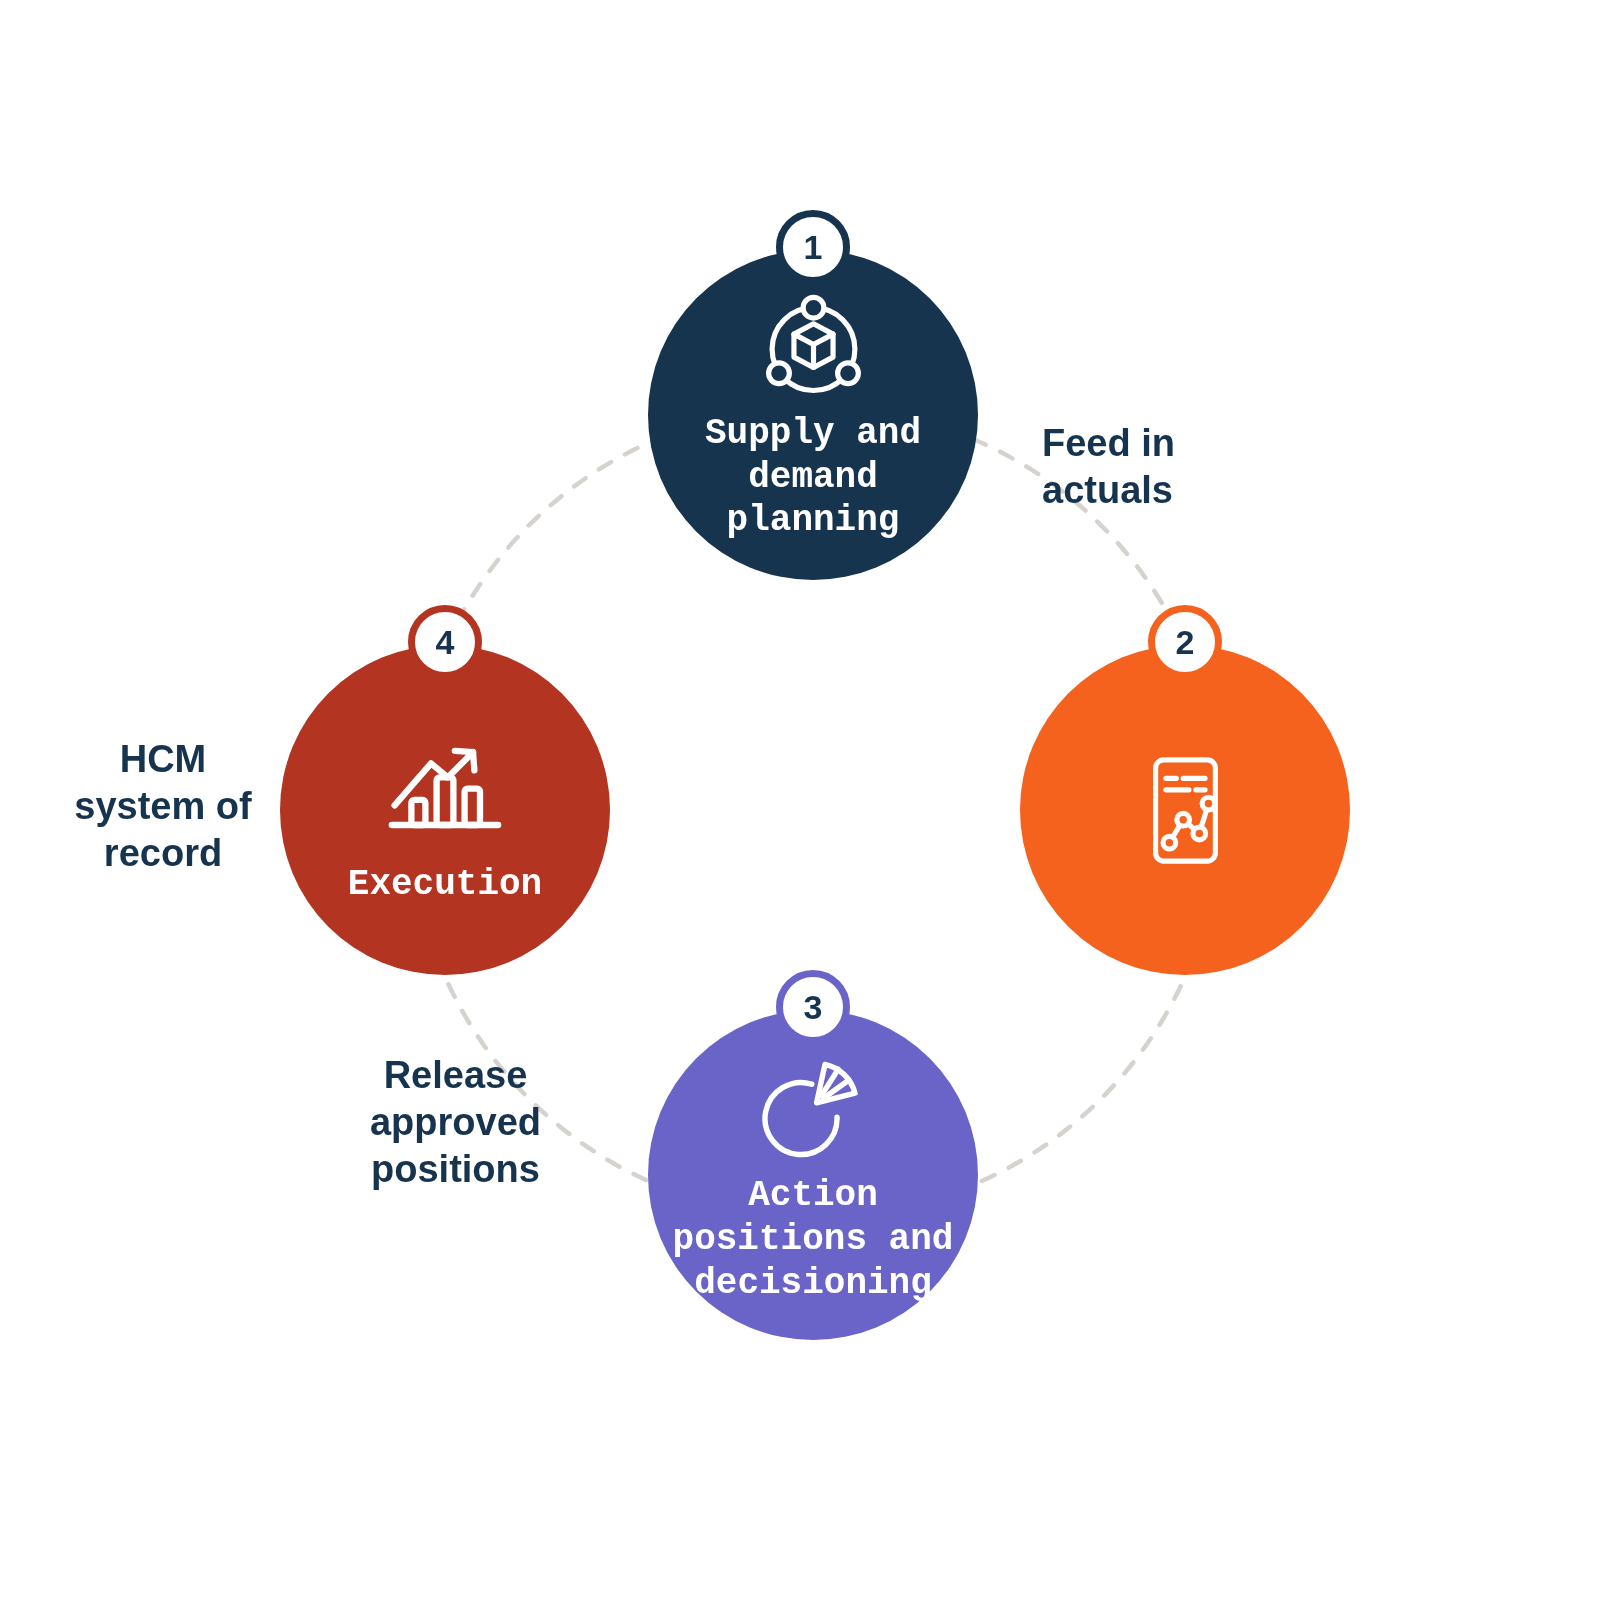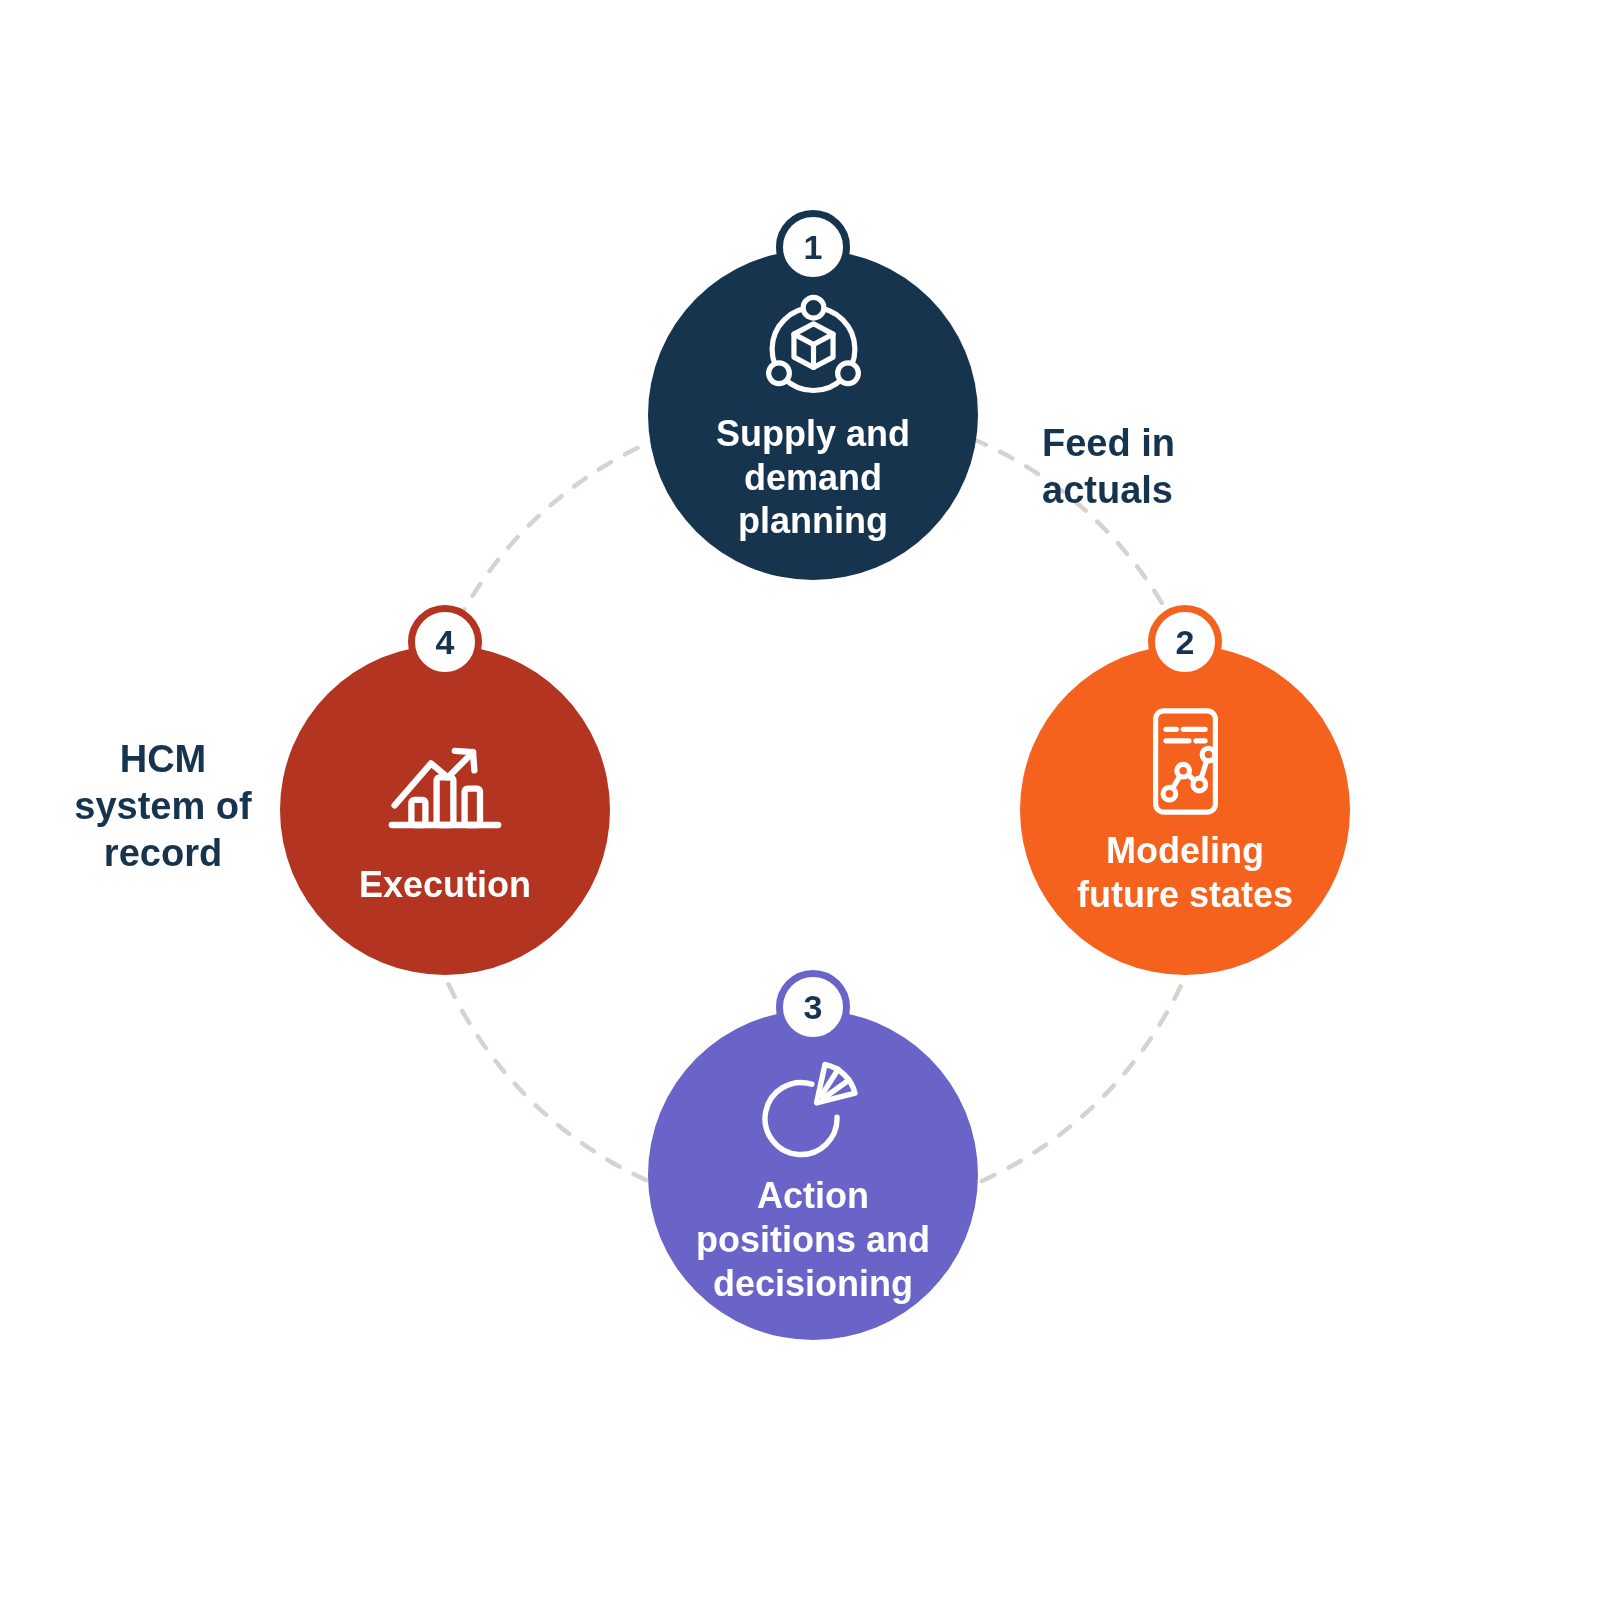--- a/index.html
+++ b/index.html
@@ -24,21 +24,21 @@
     font-size:34px;font-weight:bold;color:#17344F;z-index:3;
   }
   .node-1 .badge{border:7px solid #17344F;}
   .node-2 .badge{border:7px solid #F5621E;}
   .node-3 .badge{border:7px solid #6A64C8;}
   .node-4 .badge{border:7px solid #B23421;}
   .icon{display:block;line-height:0;}
   .icon svg{display:block;}
   .node-label{
     color:#ffffff;font-weight:bold;font-size:36px;line-height:1.22;
-    text-align:center;white-space:pre-line;
+    text-align:center;white-space:pre-line;font-family:Liberation Mono, monospace;
   }
   .center-title{
     position:absolute;left:595px;top:678px;width:440px;z-index:1;
     color:#17344F;font-weight:bold;font-size:38px;line-height:1.38;
     text-align:center;white-space:pre-line;
   }
   .annotation{
     position:absolute;z-index:1;color:#17344F;font-weight:bold;
     font-size:38px;line-height:1.24;white-space:pre-line;
   }
@@ -86,22 +86,20 @@
         <line x1="48" y1="22" x2="67" y2="22"></line>
         <line x1="33" y1="32" x2="53" y2="32"></line>
         <line x1="59" y1="32" x2="67" y2="32"></line>
         <polyline points="36,78 48,58 62,70 70,44"></polyline>
         <circle cx="36" cy="78" r="5.5" fill="#F5621E"></circle>
         <circle cx="48" cy="58" r="5.5" fill="#F5621E"></circle>
         <circle cx="62" cy="70" r="5.5" fill="#F5621E"></circle>
         <circle cx="70" cy="44" r="5.5" fill="#F5621E"></circle>
       </svg>
     </span>
-    <div class="node-label">Modeling
-future states</div>
   </div>
 
   <div class="node node-3">
     <div class="badge">
       <span>3</span>
     </div>
     <span class="icon">
       <svg width="120" height="120" viewBox="0 0 100 100" fill="none" stroke="#FFFFFF" stroke-width="4.5" stroke-linecap="round" stroke-linejoin="round">
         <path d="M70,61 A30 30 0 1 1 49,33.5"></path>
         <path d="M53,49 L60,17 A33 33 0 0 1 85,41 Z"></path>
@@ -131,14 +129,17 @@
     </span>
     <div class="node-label">Execution</div>
   </div>
 
 
   <div class="annotation annotation-hcm">HCM
 system of
 record</div>
   <div class="annotation annotation-feed">Feed in
 actuals</div>
+  <div class="annotation annotation-release">Release
+approved
+positions</div>
 
 </div>
 
 </body></html>

